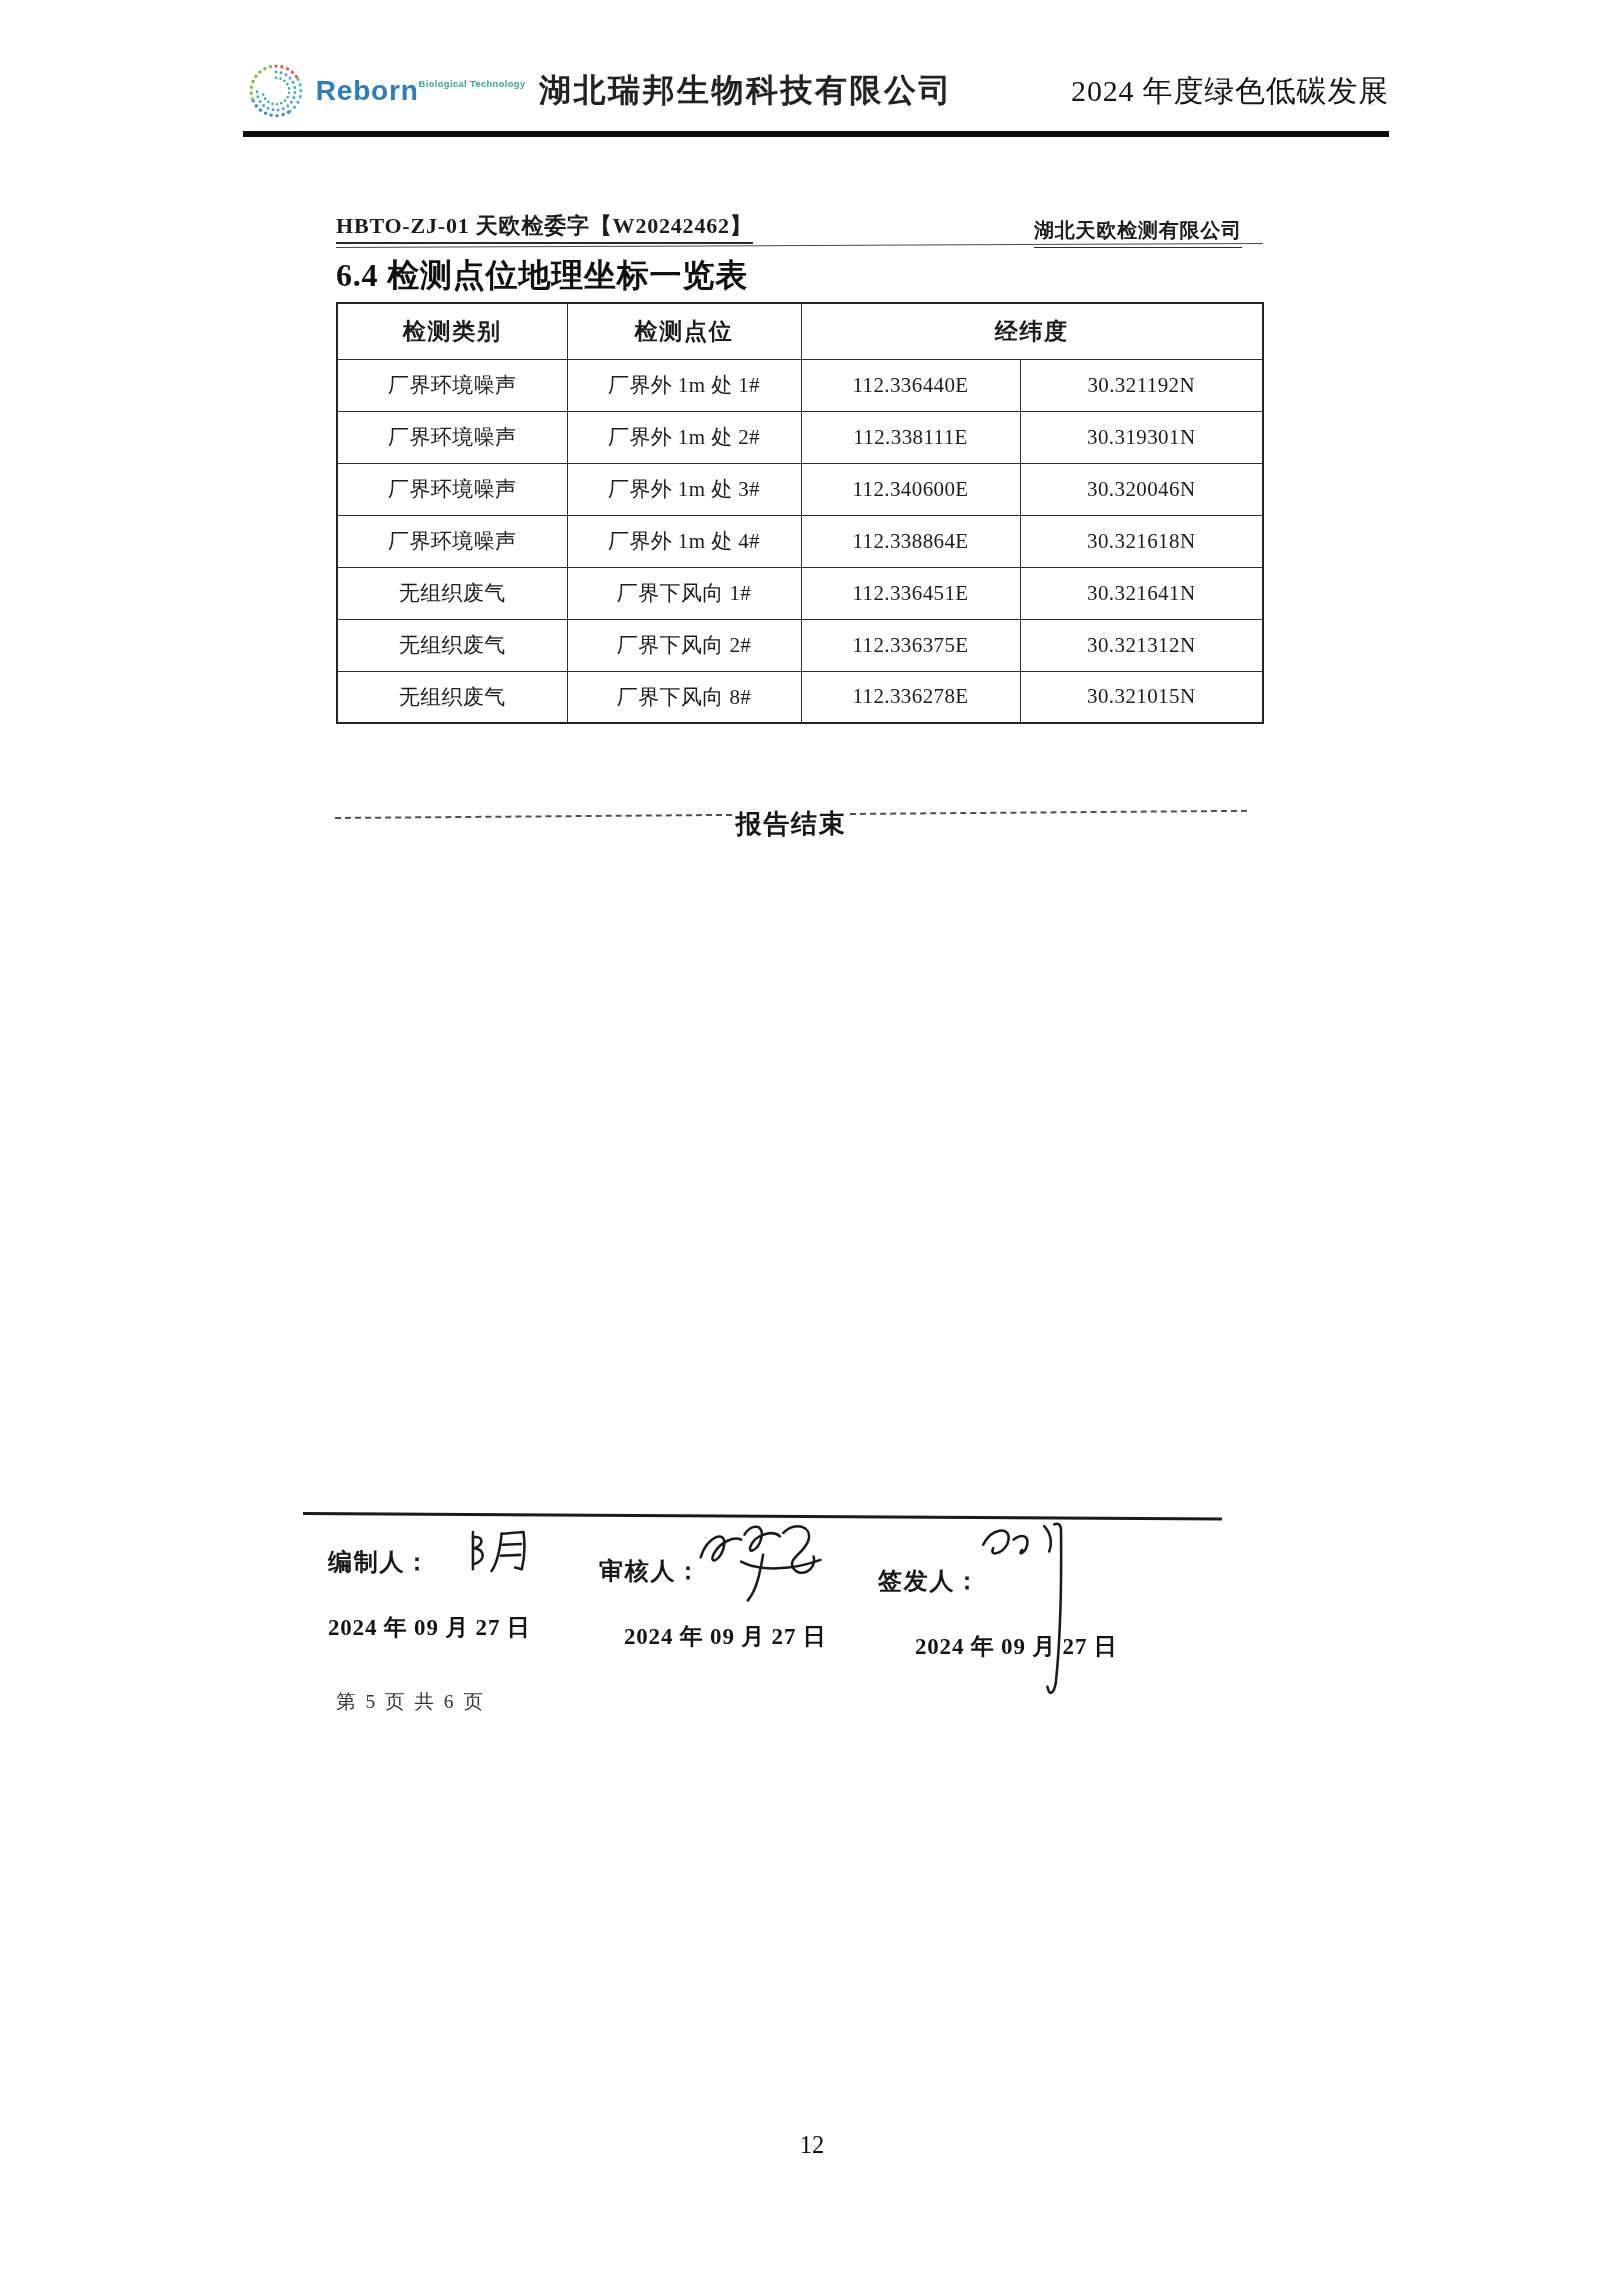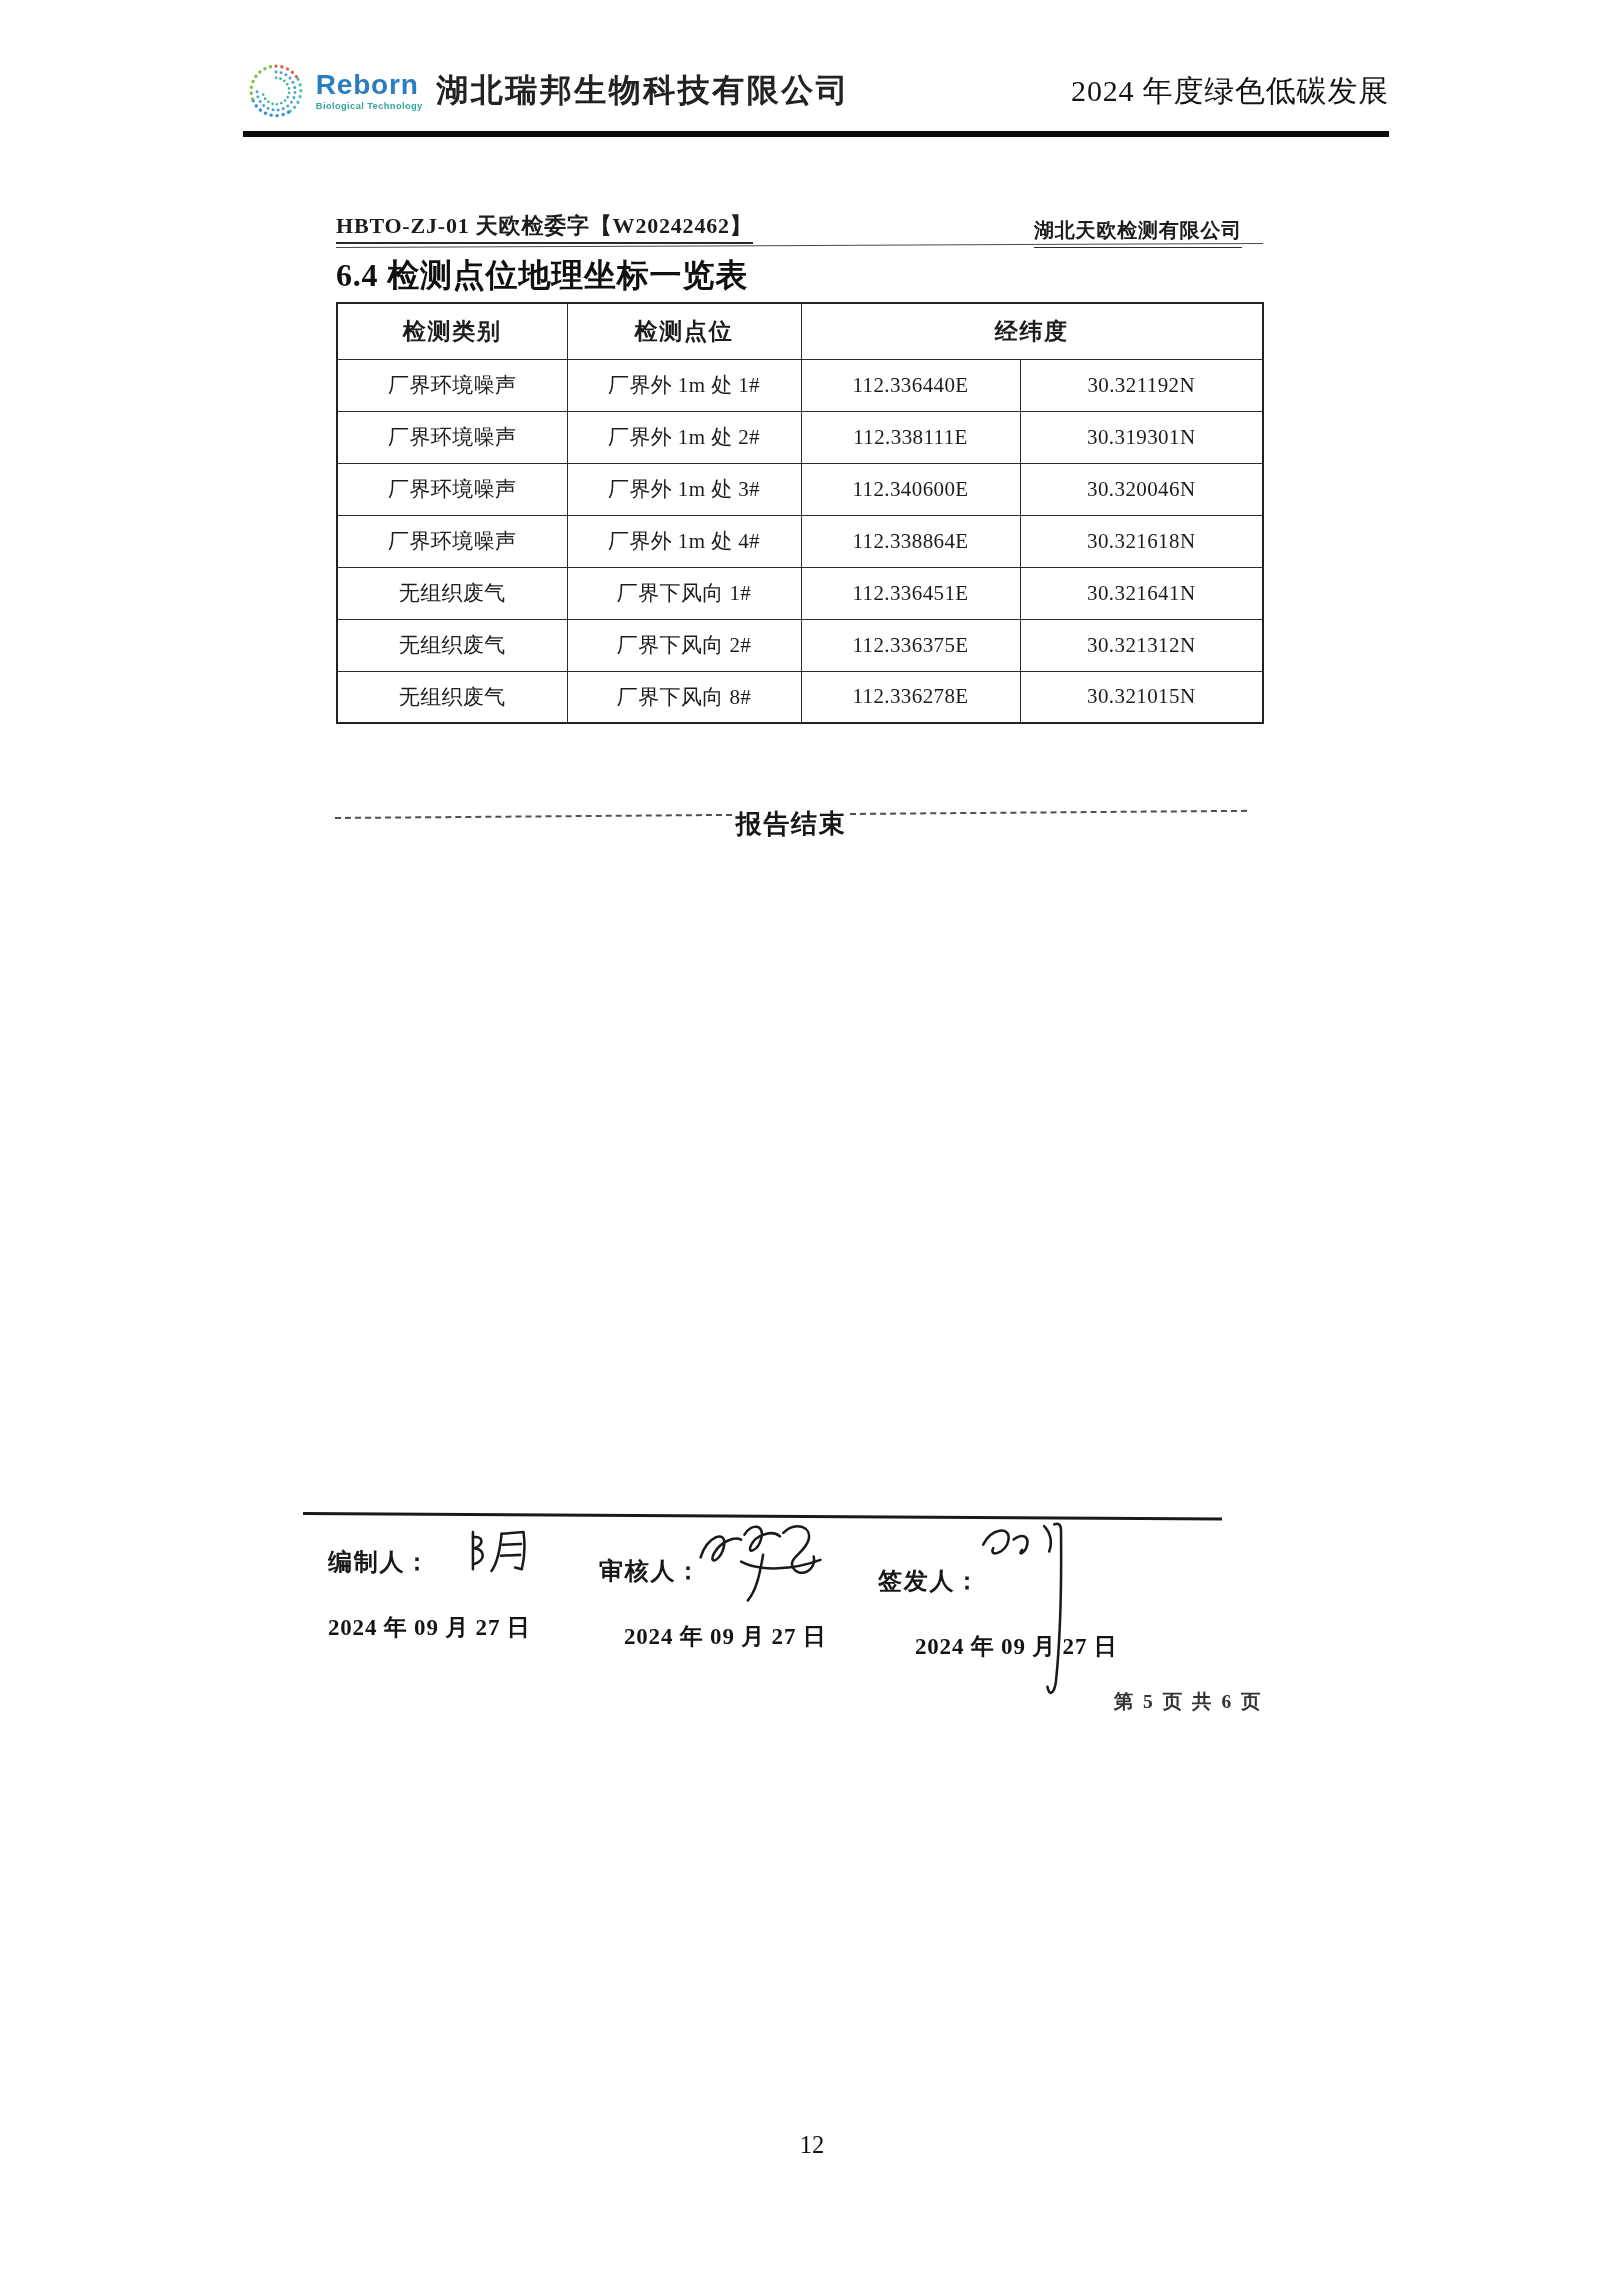--- a/index.html
+++ b/index.html
@@ -15,21 +15,21 @@
 
   
   .top-header {
     position:absolute; left:243px; top:56px; width:1146px; height:81px;
     border-bottom:6.8px solid #0c0c0c;
     display:flex; justify-content:space-between; align-items:center;
     padding-bottom:5px;
   }
   .logo-group { display:flex; align-items:center; }
   .logo-swirl { width:66px; height:66px; margin-right:6.8px; }
-  .brand-text { display:flex; flex-direction:column; line-height:1; }
+  .brand-text { display:flex; flex-direction:row; line-height:1; }
   .brand-name {
     font-family:"Liberation Sans","DejaVu Sans",sans-serif;
     font-size:28px; font-weight:700; color:#2b7cc0; letter-spacing:0.8px;
   }
   .brand-sub {
     font-family:"Liberation Sans","DejaVu Sans",sans-serif;
     font-size:9.3px; font-weight:700; color:#33a79d; margin-top:2.5px; letter-spacing:0.4px;
   }
   .company-name { font-size:32px; font-weight:600; letter-spacing:2.5px; margin-left:13.5px; color:#222; }
   .header-right { font-size:30px; letter-spacing:0.8px; color:#141414; }
@@ -89,21 +89,21 @@
   .sig-svg.s1 { left:461px;  top:1522px; }
   .sig-svg.s2 { left:692px;  top:1511px; }
   .sig-svg.s3 { left:973px; top:1514px; }
   .sig-date { position:absolute; font-size:23px; font-weight:700; letter-spacing:0.8px; color:#141414; }
   .sig-date.d1 { left:328px;  top:1612px; }
   .sig-date.d2 { left:624px;  top:1621px; }
   .sig-date.d3 { left:915px; top:1631px; }
 
   .page-info {
     position:absolute; left:336px; top:1688px; width:927px;
-    text-align:right; font-size:19.5px; font-weight:700; letter-spacing:2.5px; color:#333;
+    text-align:left; font-size:19.5px; font-weight:400; letter-spacing:2.5px; color:#333;
   }
   .page-number {
     position:absolute; left:0; top:2131px; width:1624px;
     text-align:center; font-size:24.5px; color:#111;
   }
 </style>
 </head>
 <body>
 
 <div class="page">

